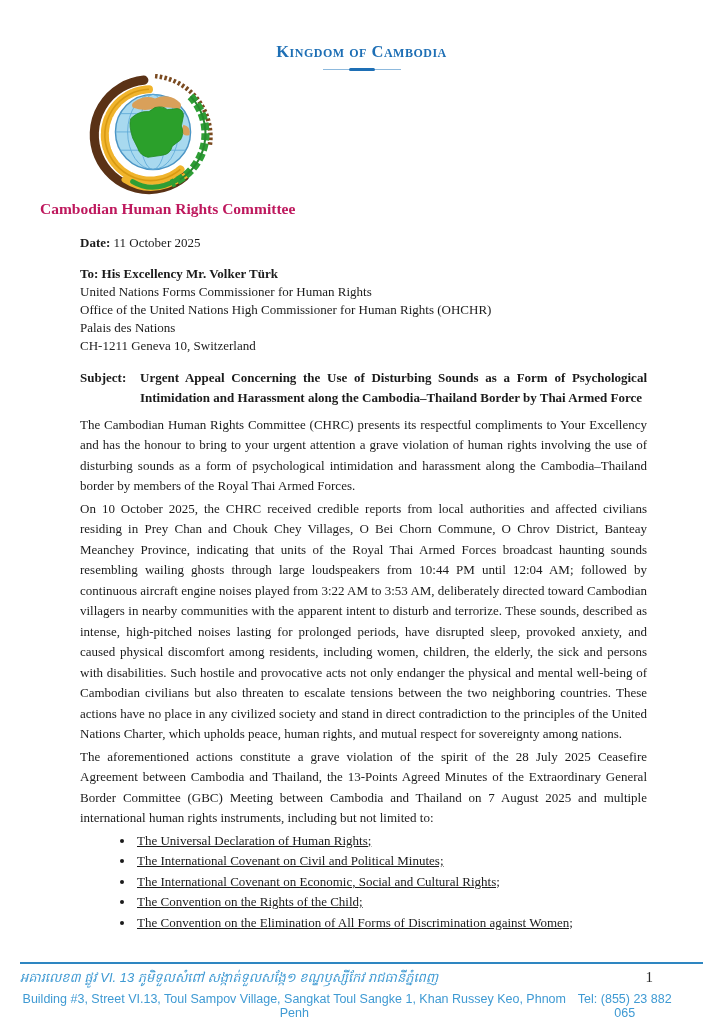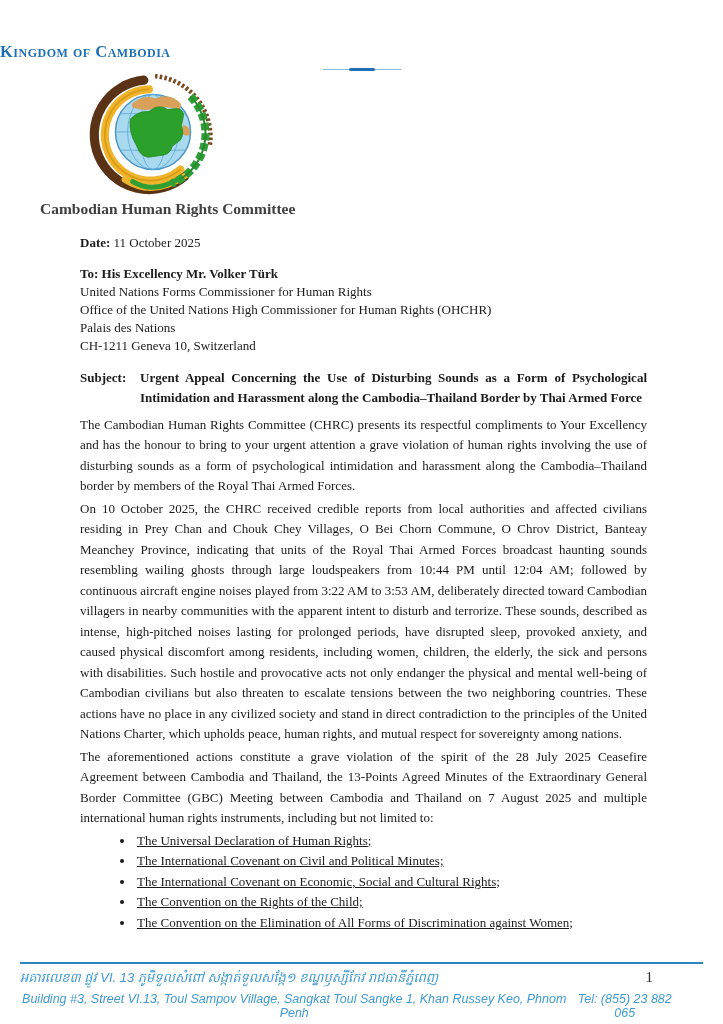--- a/index.html
+++ b/index.html
@@ -5,35 +5,35 @@
   html,body { margin:0; padding:0; background:#e9e9e9; }
   .page {
     position:relative; width:723px; height:1024px; margin:0 auto;
     background:#ffffff; overflow:hidden; box-sizing:border-box;
     font-family:"Liberation Serif", serif; color:#1b1b1b;
   }
 
   
   .kingdom-header {
     position:absolute; top:41px; left:0; width:100%;
-    text-align:left; color:#1e6fb5; font-weight:bold;
+    text-align:center; color:#1e6fb5; font-weight:bold;
     font-variant:small-caps; font-size:16.5px; line-height:21px;
     letter-spacing:0.5px;
   }
   .squiggle { position:relative; margin:5px auto 0; width:78px; height:5px; }
   .squiggle .thin  { position:absolute; top:2px; left:0;  width:78px; height:1px; background:#8db9dd; }
   .squiggle .thick { position:absolute; top:1px; left:26px; width:26px; height:3px; background:#1e6fb5; border-radius:2px; }
 
   
   .logo { position:absolute; top:74px; left:86px; width:134px; height:126px; }
 
   
   .org-name {
     position:absolute; top:200px; left:40px;
-    color:#404040; font-weight:bold; font-size:15.5px;
+    color:#be185d; font-weight:bold; font-size:15.5px;
   }
 
   
   .body {
     position:absolute; top:233px; left:80px; width:567px;
     font-size:13px; line-height:20.5px;
   }
   .date-row { margin-bottom:11px; }
   .bold { font-weight:bold; }
   .recipient { margin-bottom:13px; line-height:18px; }
@@ -51,21 +51,21 @@
     position:absolute; top:962px; left:20px; right:20px;
     border-top:2px solid #2e86c1; padding-top:5px;
     font-family:"Liberation Sans", sans-serif; color:#3f9ad3;
   }
   .footer-row { display:flex; justify-content:space-between; align-items:baseline;text-align:center; }
   .khmer-address { font-size:13px; font-style:italic; }
   .page-num {
     color:#2b2b2b; font-family:"Liberation Serif", serif;
     font-size:15px; font-style:normal; margin-right:50px;
   }
-  .footer-row2 { margin-top:4px; font-size:12.5px; font-style:italic; }
+  .footer-row2 { margin-top:4px; font-size:12.5px; }
   .tel { margin-right:22px; }
 </style>
 </head>
 <body>
 
 <div class="page">
 
   <div class="kingdom-header">
     <div>Kingdom of Cambodia</div>
     <div class="squiggle">

